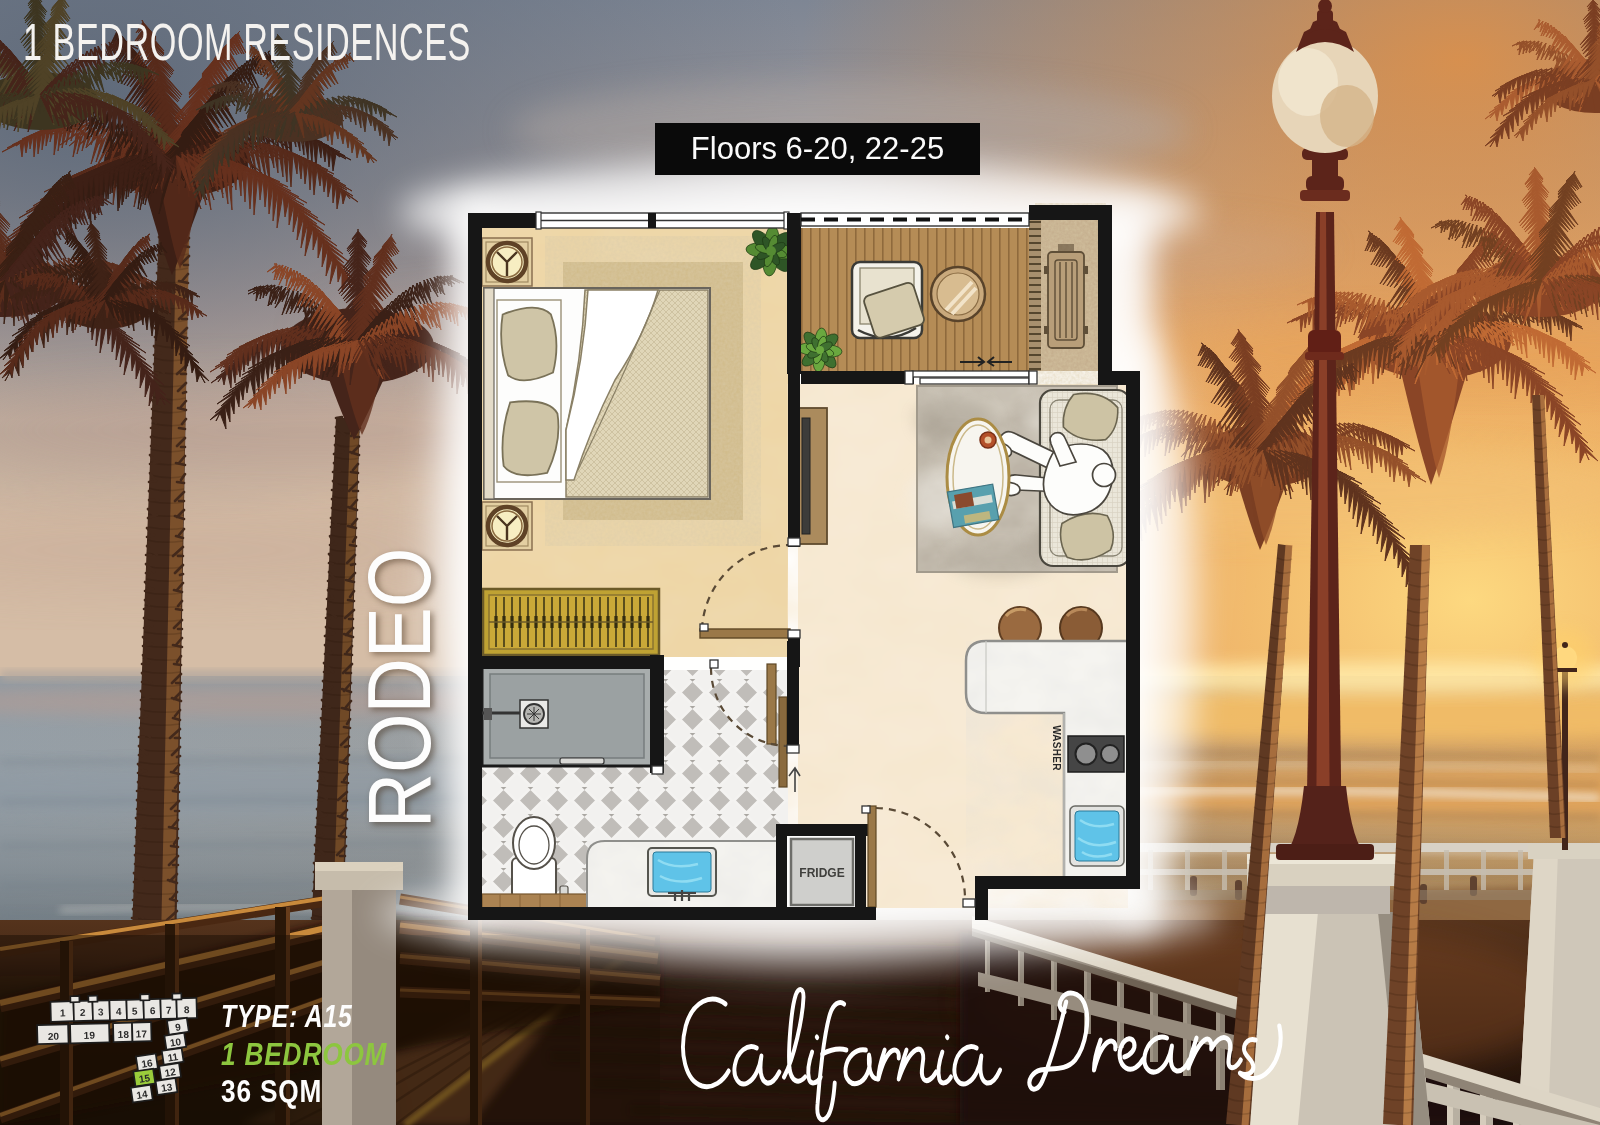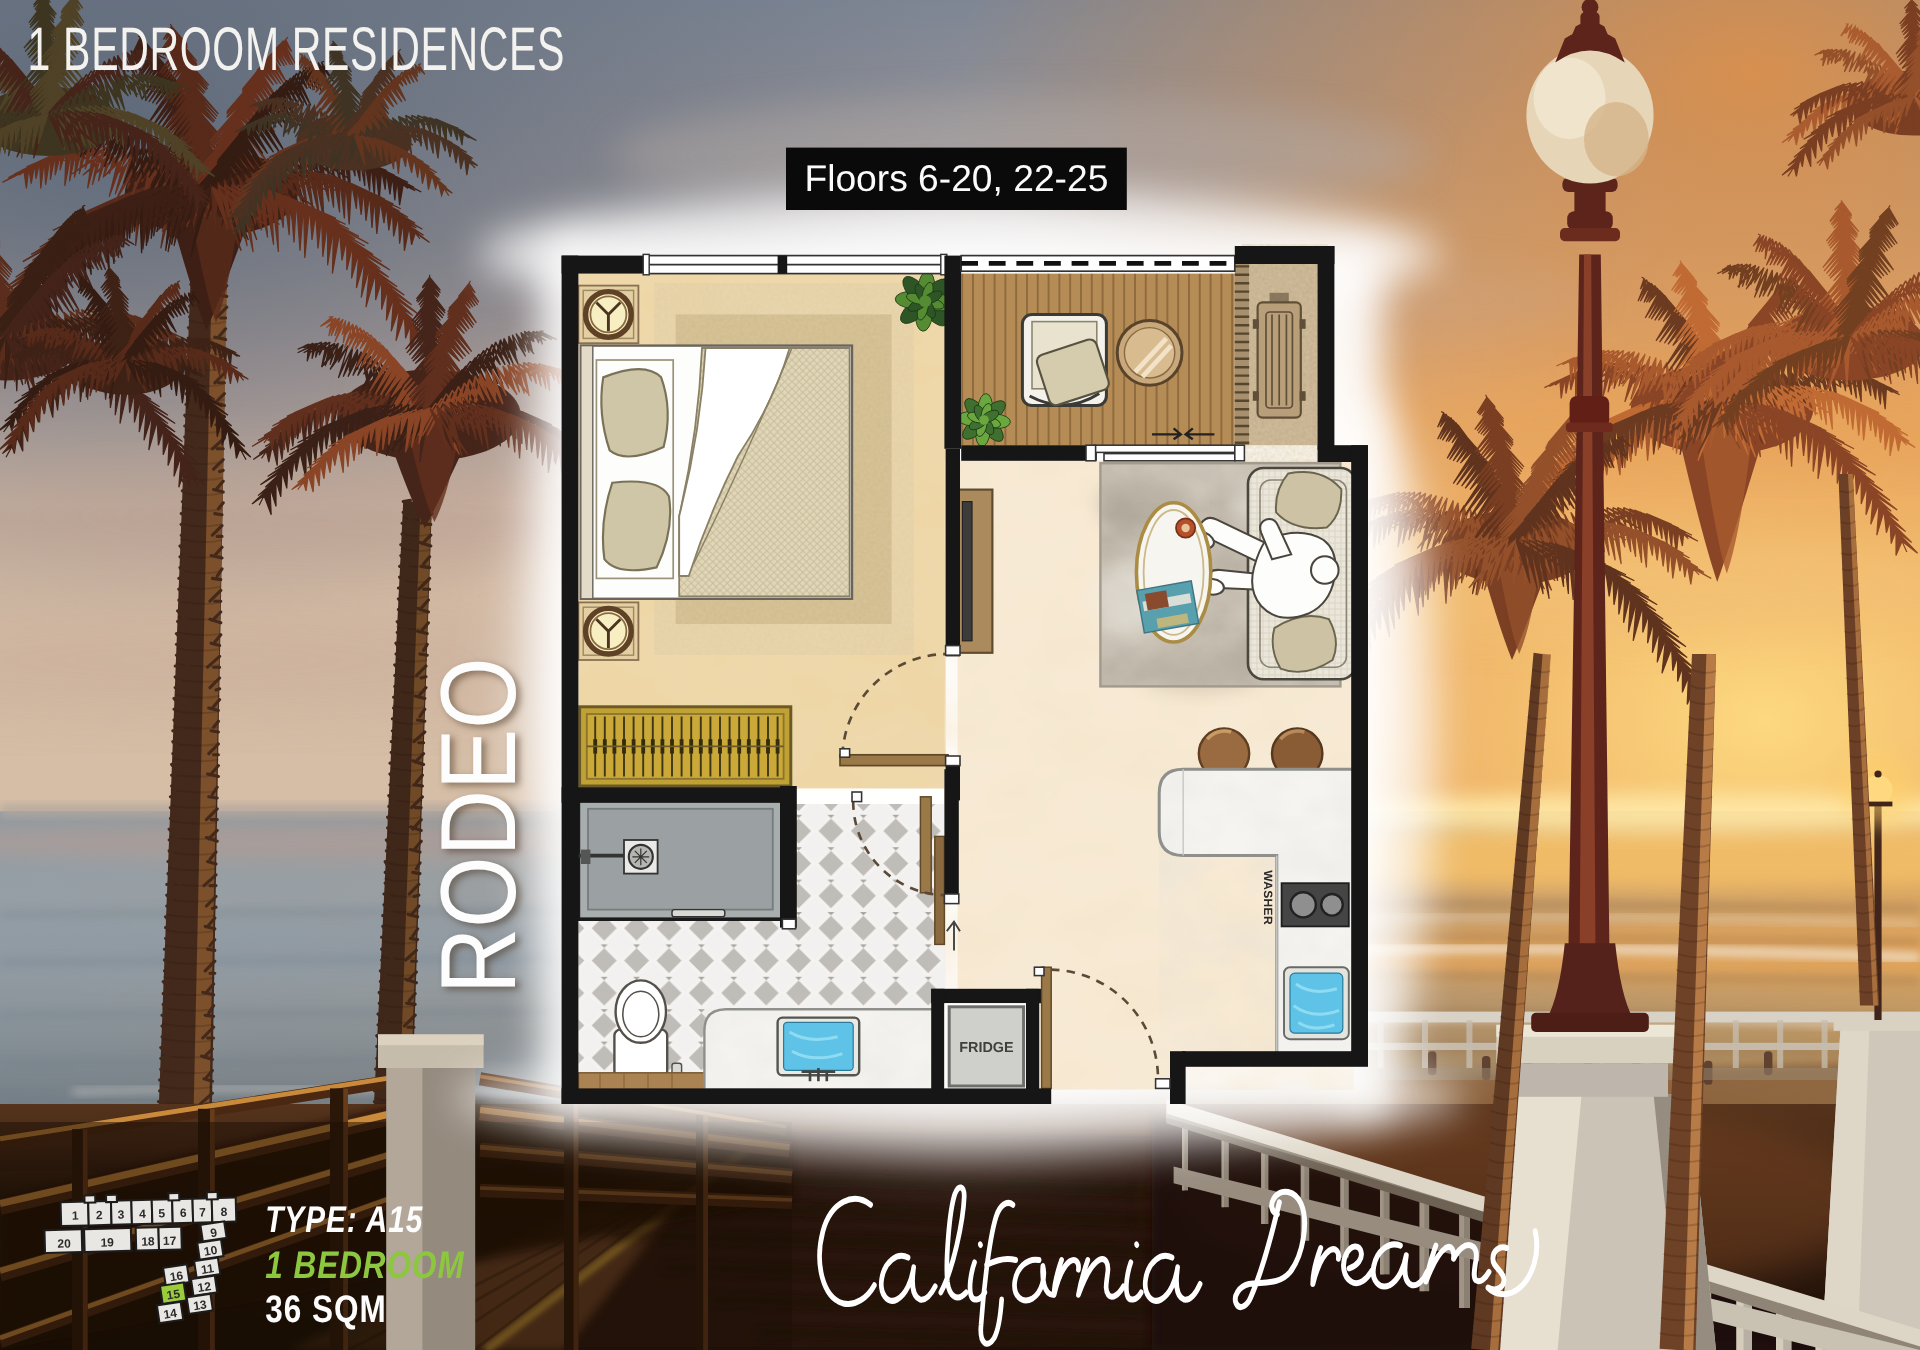--- a/index.html
+++ b/index.html
@@ -1,19 +1,19 @@
 <!DOCTYPE html>
 <html><head><meta charset="utf-8">
 <style>
 html,body{margin:0;padding:0;background:#222;}
 #canvas{position:relative;width:1600px;height:1125px;overflow:hidden;background:#9a8f88;font-family:"Liberation Sans",sans-serif;}
 #canvas svg.scene{position:absolute;left:0;top:0;}
 .txt{position:absolute;color:#fff;}
 #title{left:23px;top:14px;font-size:38px;letter-spacing:0.6px;color:#f4f2ef;transform:scale(0.90,1.35);transform-origin:0 0;font-weight:400;}
-#floorsbox{left:655px;top:123px;width:284px;height:52px;background:#0a0a0a;color:#fbfbfb;font-size:31px;text-align:center;line-height:51px;}
+#floorsbox{left:655px;top:123px;width:325px;height:52px;background:#0a0a0a;color:#fbfbfb;font-size:31px;text-align:center;line-height:51px;}
 #rodeo{left:399px;top:688px;font-size:89px;letter-spacing:0px;color:#fdfdfd;transform:translate(-50%,-50%) rotate(-90deg) scaleX(0.86);white-space:nowrap;text-shadow:-3px 3px 7px rgba(60,40,20,0.5);}
 #type1{left:221px;top:999px;font-size:31px;font-style:italic;font-weight:bold;letter-spacing:1px;color:#fdfdfd;transform:scale(0.80,1.0);transform-origin:0 0;}
 #type2{left:221px;top:1036px;font-size:32px;font-style:italic;font-weight:bold;letter-spacing:1px;color:#8dc63f;transform:scale(0.82,1.0);transform-origin:0 0;}
 #type3{left:221px;top:1073px;font-size:32px;font-weight:bold;letter-spacing:1px;color:#fdfdfd;transform:scale(0.82,1.0);transform-origin:0 0;}
 </style></head><body>
 <div id="canvas">
 <svg class="scene" width="1600" height="1125" viewBox="0 0 1600 1125">
       <defs>
         <linearGradient id="skyv" x1="0" y1="0" x2="0" y2="1">
           <stop offset="0" stop-color="#7e8694"></stop>

